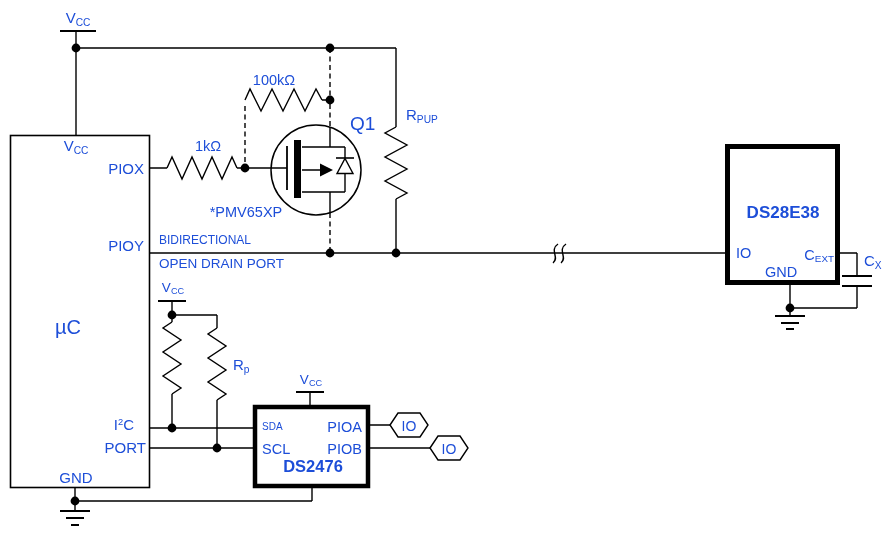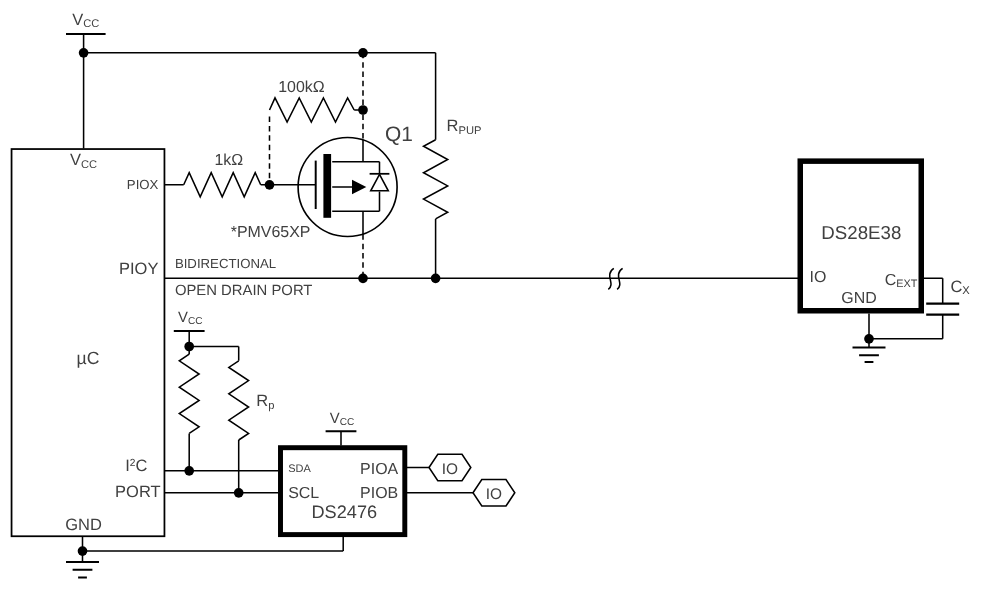--- a/index.html
+++ b/index.html
@@ -1,23 +1,23 @@
 <!DOCTYPE html>
 <html><head>
 <meta charset="utf-8">
 <style>
   html,body{margin:0;padding:0;background:#fff;}
   #stage{position:relative;width:894px;height:553px;background:#fff;
          font-family:"Liberation Sans", sans-serif;overflow:hidden;}
   #stage svg{position:absolute;left:0;top:0;}
-  .lbl{position:absolute;color:#404040;white-space:nowrap;line-height:1;}
+  .lbl{position:absolute;color:#1d4ed8;white-space:nowrap;line-height:1;}
   .c{transform:translate(-50%,-50%);}
   .l{transform:translate(0,-50%);}
   .r{transform:translate(-100%,-50%);}
-  .b{font-weight:normal;}
+  .b{font-weight:bold;}
   .sb{font-size:0.68em;vertical-align:-0.22em;}
   .sp{font-size:0.62em;vertical-align:0.5em;}
 </style>
 </head>
 <body>
 
 <div id="stage">
 
   <svg width="894" height="553" viewBox="0 0 894 553">
 
@@ -91,33 +91,33 @@
   <div class="lbl c" style="left:208px;top:146px;font-size:14.5px">1kΩ</div>
 
   <div class="lbl c" style="left:274px;top:80px;font-size:14.5px">100kΩ</div>
 
   <div class="lbl l" style="left:350px;top:123px;font-size:19px">Q1</div>
 
   <div class="lbl c" style="left:246px;top:212px;font-size:14.5px">*PMV65XP</div>
 
   <div class="lbl l" style="left:406px;top:116px;font-size:15px"><span>R</span><span class="sb">PUP</span></div>
 
-  <div class="lbl r" style="left:144px;top:168px;font-size:12px">PIOX</div>
+  <div class="lbl r" style="left:144px;top:168px;font-size:15px">PIOX</div>
 
   <div class="lbl r" style="left:144px;top:245px;font-size:15px">PIOY</div>
 
   <div class="lbl l" style="left:159px;top:240px;font-size:12px">BIDIRECTIONAL</div>
 
   <div class="lbl l" style="left:159px;top:264px;font-size:13.5px">OPEN DRAIN PORT</div>
 
   <div class="lbl c" style="left:173px;top:289px;font-size:13.5px"><span>V</span><span class="sb">CC</span></div>
 
   <div class="lbl l" style="left:233px;top:366px;font-size:15px"><span>R</span><span class="sb">p</span></div>
 
-  <div class="lbl c" style="left:80px;top:327px;font-size:16px">µC</div>
+  <div class="lbl c" style="left:68px;top:327px;font-size:20px">µC</div>
 
   <div class="lbl r" style="left:134px;top:424px;font-size:15px"><span>I</span><span class="sp">2</span><span>C</span></div>
 
   <div class="lbl r" style="left:146px;top:447px;font-size:15px">PORT</div>
 
   <div class="lbl c" style="left:76px;top:477px;font-size:15px">GND</div>
 
   <div class="lbl c" style="left:311px;top:381px;font-size:13.5px"><span>V</span><span class="sb">CC</span></div>
 
   <div class="lbl l" style="left:262px;top:427px;font-size:10px">SDA</div>

